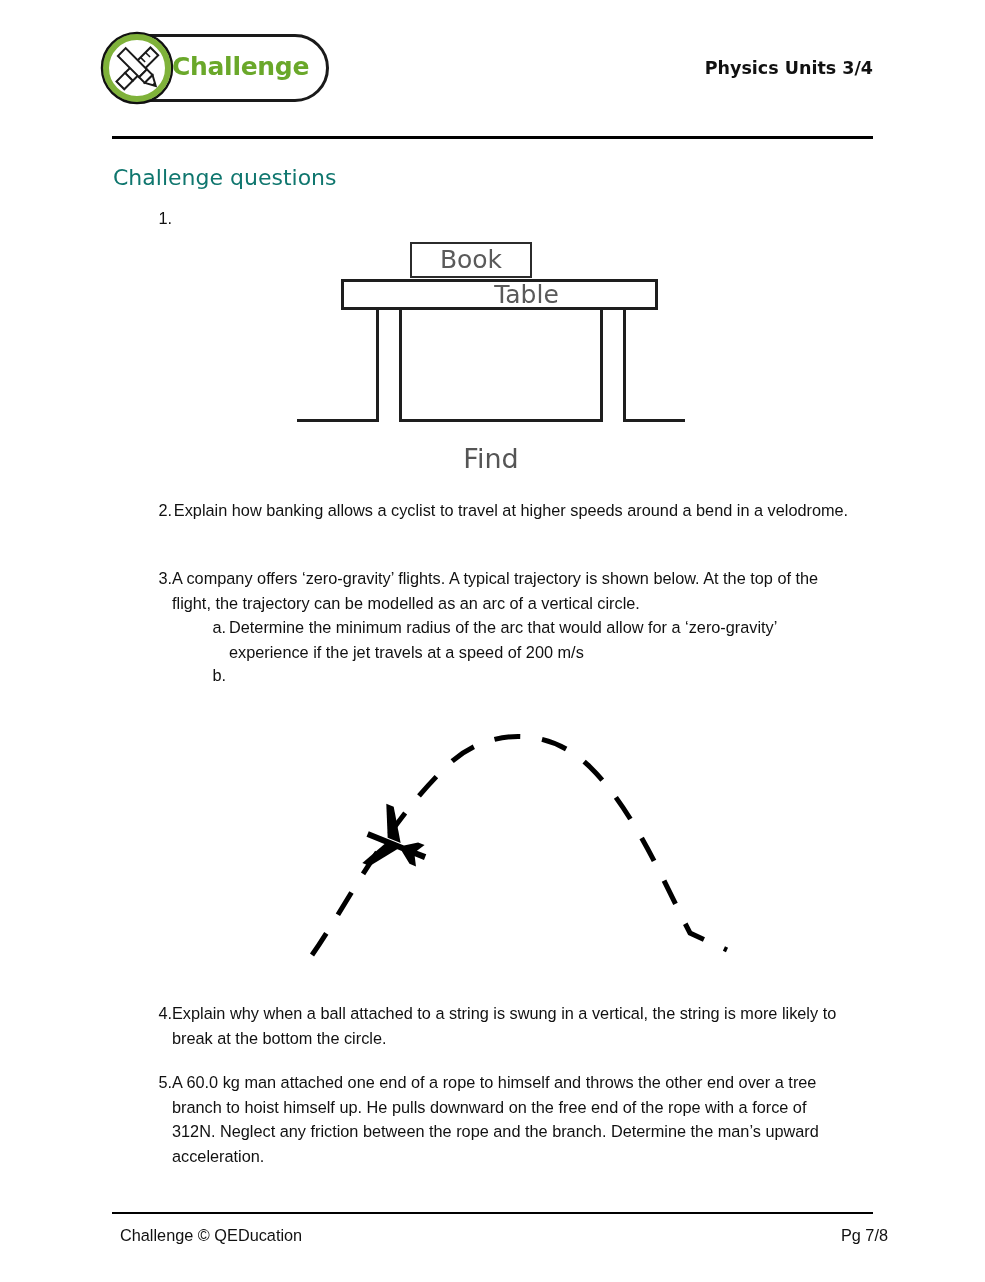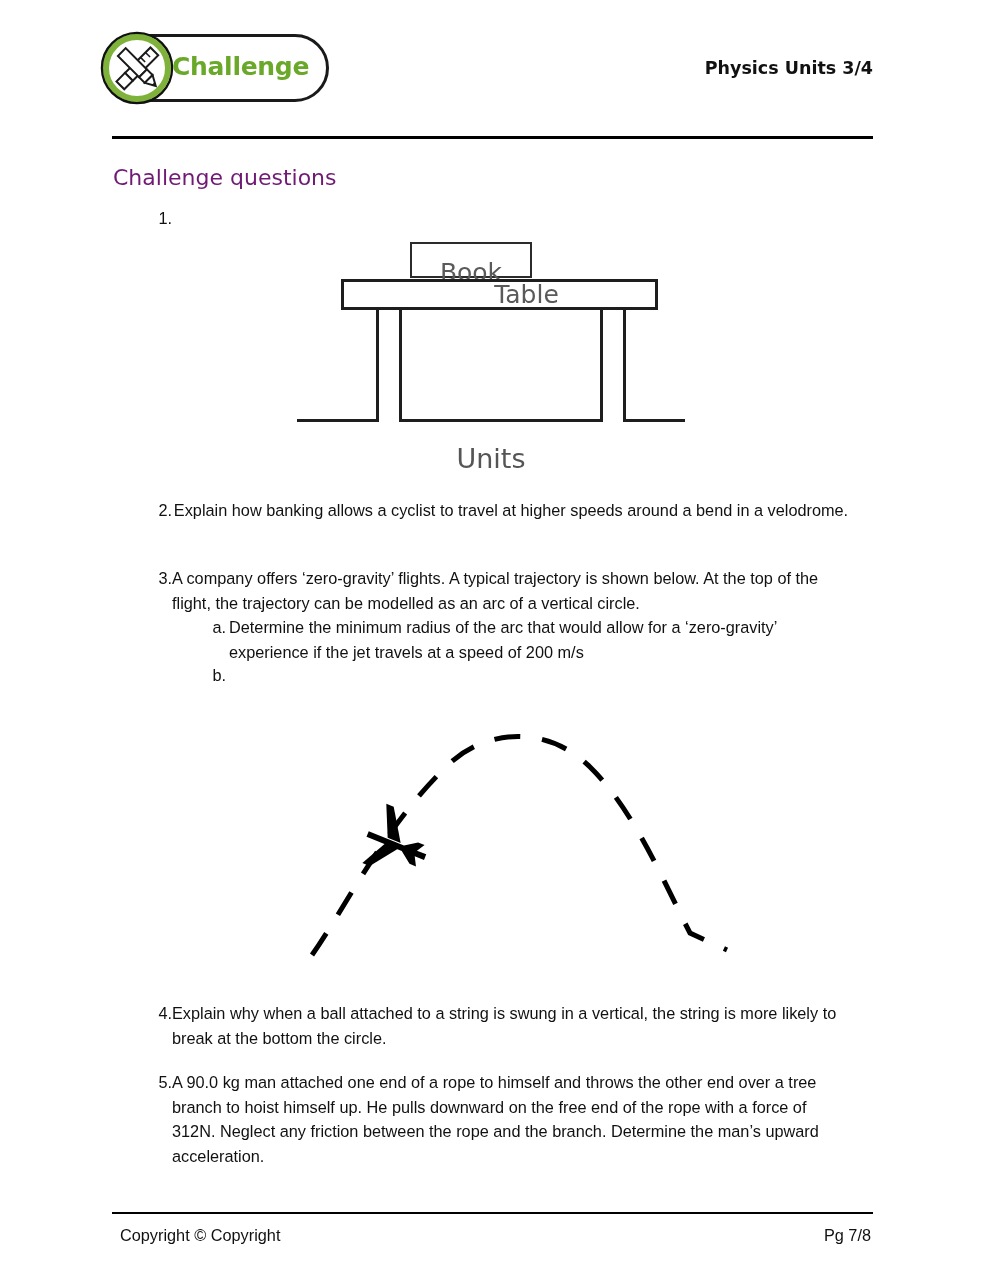--- a/index.html
+++ b/index.html
@@ -71,21 +71,21 @@
     background: #000000;
   }
 
   
   .section-title {
     position: absolute;
     left: 113px;
     top: 165px;
     font-family: "DejaVu Sans", sans-serif;
     font-size: 22px;
-    color: #701a75;
+    color: #0f766e;
     font-weight: normal;
   }
   .q-num {
     position: absolute;
     width: 30px;
     text-align: right;
     font-size: 16.3px;
     line-height: 24.5px;
     color: #111111;
   }
@@ -116,21 +116,20 @@
   }
   .book-label {
     position: absolute;
     left: 410px;
     top: 245px;
     width: 122px;
     text-align: center;
     font-family: "DejaVu Sans", sans-serif;
     font-size: 25px;
     color: #5a5a5a;
-    margin-top: 13px;
   }
   .table-top {
     position: absolute;
     left: 341px;
     top: 279px;
     width: 317px;
     height: 31px;
     border: 3px solid #1e1e1e;
     background: #ffffff;
     box-sizing: border-box;
@@ -201,21 +200,21 @@
   }
   .footer-left {
     position: absolute;
     left: 120px;
     top: 1226px;
     font-size: 16.3px;
     color: #111111;
   }
   .footer-right {
     position: absolute;
-    right: 114px;
+    right: 97px;
     top: 1226px;
     font-size: 16.3px;
     color: #111111;
   }
 </style>
 </head>
 <body>
 
 <div class="page">
 
@@ -259,21 +258,21 @@
     <div class="book-box"></div>
     <div class="book-label">Book</div>
 
     <div class="table-top"></div>
     <div class="table-label">Table</div>
 
     <div class="table-leg left"></div>
     <div class="table-leg right"></div>
 
     <div class="ground-line"></div>
-    <div class="earth-label">Units</div>
+    <div class="earth-label">Find</div>
   </div>
 
   <div class="q-num" style="left:142px; top:498px;">2.</div>
   <div class="q-text" style="left:172px; top:498px; width:678px;text-align:center;">Explain how banking allows a cyclist to travel at higher speeds around a bend in a velodrome.</div>
 
   <div class="q-num" style="left:142px; top:566px;">3.</div>
   <div class="q-text" style="left:172px; top:566px; width:685px;">A company offers ‘zero-gravity’ flights. A typical trajectory is shown below. At the top of the flight, the trajectory can be modelled as an arc of a vertical circle.</div>
 
   <div class="q-num" style="left:196px; top:615px;">a.</div>
   <div class="q-text" style="left:229px; top:615px; width:622px;">Determine the minimum radius of the arc that would allow for a ‘zero-gravity’ experience if the jet travels at a speed of 200 m/s</div>
@@ -305,19 +304,19 @@
         <path d="M 20 -3 L 6 -34 L 14 -34 L 34 -3 Z" fill="#000000"></path>
         <path d="M 20 3 L 6 30 L 14 30 L 34 3 Z" fill="#000000"></path>
       </g>
     </svg>
   </div>
 
   <div class="q-num" style="left:142px; top:1001px;">4.</div>
   <div class="q-text" style="left:172px; top:1001px; width:672px;">Explain why when a ball attached to a string is swung in a vertical, the string is more likely to break at the bottom the circle.</div>
 
   <div class="q-num" style="left:142px; top:1070px;">5.</div>
-  <div class="q-text" style="left:172px; top:1070px; width:678px;">A 90.0 kg man attached one end of a rope to himself and throws the other end over a tree branch to hoist himself up. He pulls downward on the free end of the rope with a force of 312N. Neglect any friction between the rope and the branch. Determine the man’s upward acceleration.</div>
+  <div class="q-text" style="left:172px; top:1070px; width:678px;">A 60.0 kg man attached one end of a rope to himself and throws the other end over a tree branch to hoist himself up. He pulls downward on the free end of the rope with a force of 312N. Neglect any friction between the rope and the branch. Determine the man’s upward acceleration.</div>
 
   <div class="footer-rule"></div>
-  <div class="footer-left">Copyright © Copyright</div>
+  <div class="footer-left">Challenge © QEDucation</div>
   <div class="footer-right">Pg 7/8</div>
 
 </div>
 
 </body></html>

